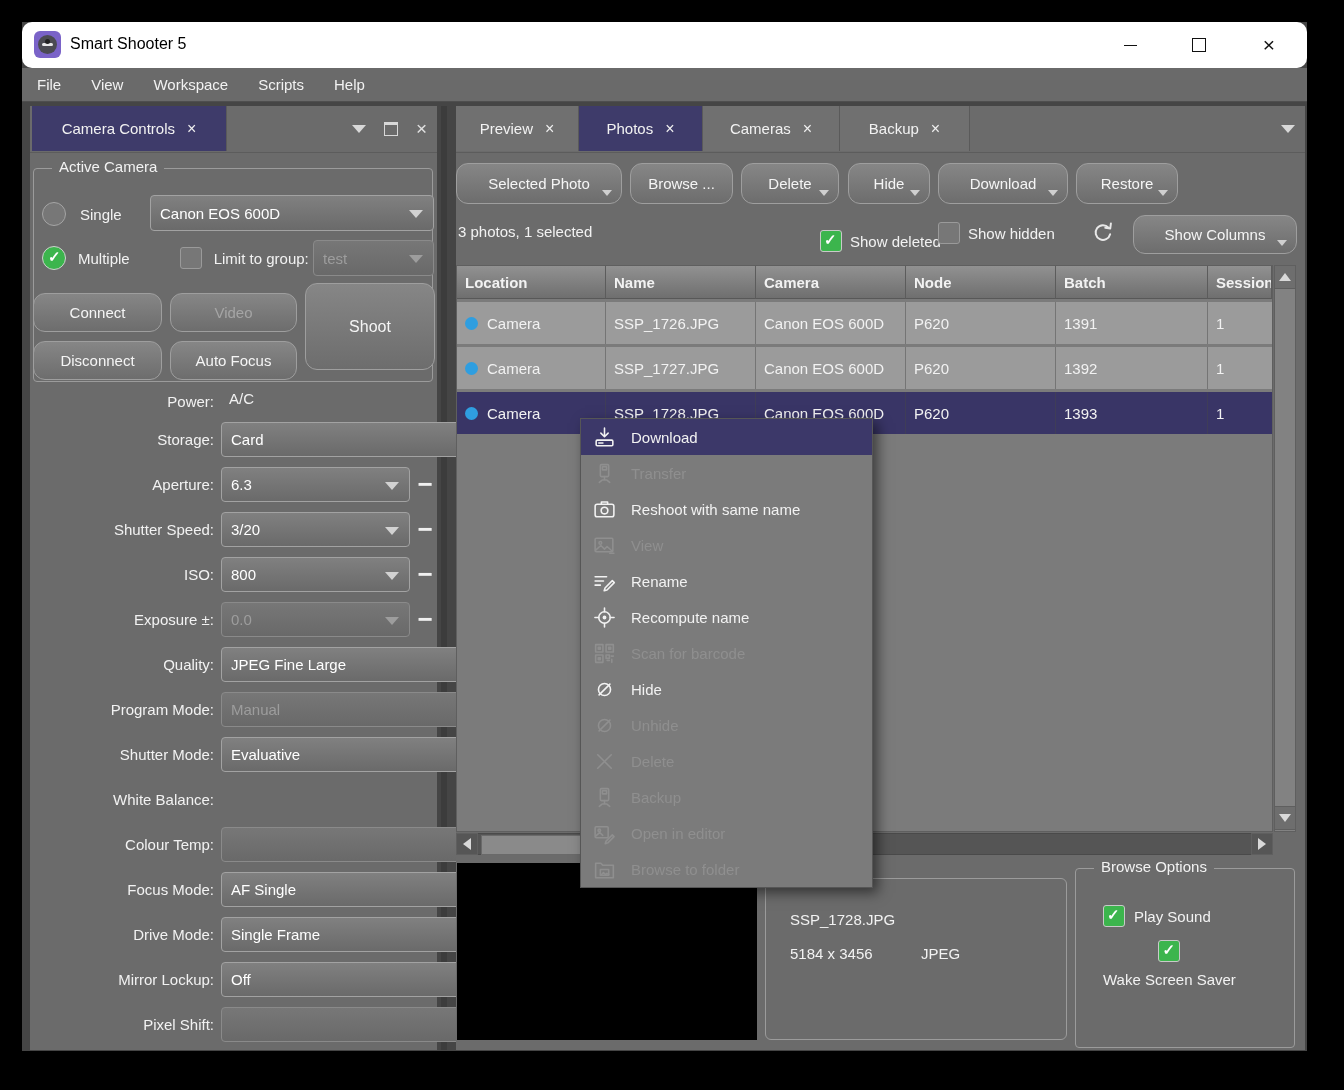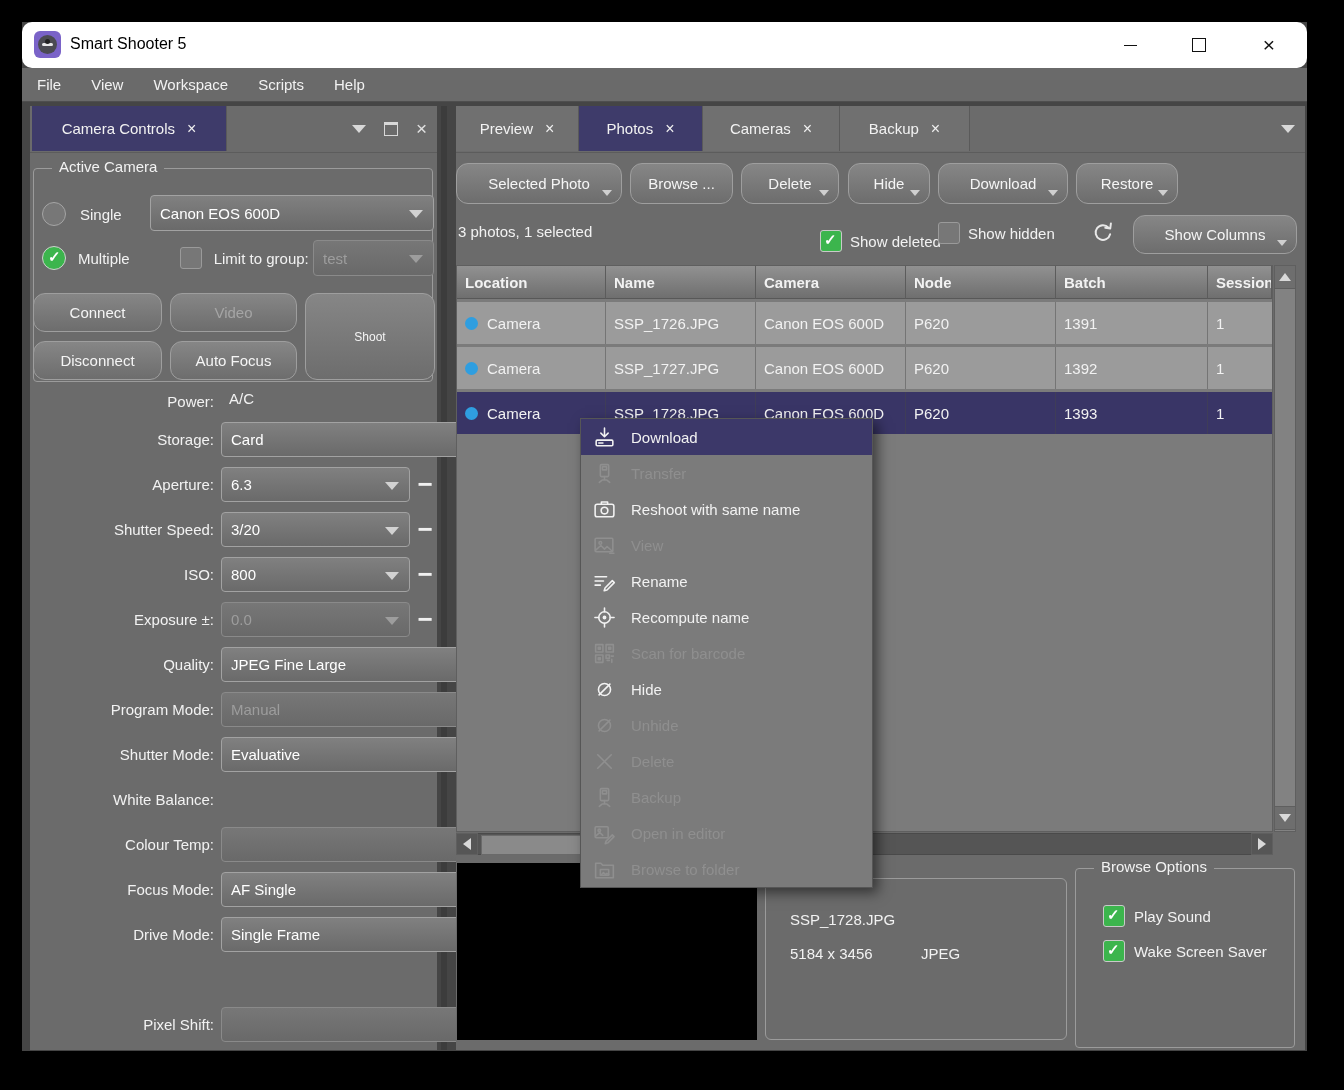--- a/index.html
+++ b/index.html
@@ -171,21 +171,21 @@
     <div class="combo disabled" style="left:283px;top:134px;width:110px;height:34px;">
       <span>test</span>
     </div>
 
     <div class="btn" style="left:3px;top:187px;width:127px;height:37px;">
           <span>Connect</span>
         </div>
     <div class="btn disabled" style="left:140px;top:187px;width:125px;height:37px;">
           <span>Video</span>
         </div>
-    <div class="btn" style="left:275px;top:187px;width:128px;height:85px;font-size:12px;">
+    <div class="btn" style="left:275px;top:177px;width:128px;height:85px;font-size:16px;">
           <span>Shoot</span>
         </div>
     <div class="btn" style="left:3px;top:235px;width:127px;height:37px;">
           <span>Disconnect</span>
         </div>
     <div class="btn" style="left:140px;top:235px;width:125px;height:37px;">
           <span>Auto Focus</span>
         </div>
 
     <div class="frow" style="top:278px;">
@@ -260,20 +260,26 @@
     <div class="frow" style="top:766px;">
       <span class="flabel">Focus Mode:</span>
       <div class="combo" style="left:142px;top:0;width:258px;height:33px;">
             <span>AF Single</span>
           </div>
     </div>
     <div class="frow" style="top:811px;">
       <span class="flabel">Drive Mode:</span>
       <div class="combo" style="left:142px;top:0;width:258px;height:33px;">
             <span>Single Frame</span>
+          </div>
+    </div>
+    <div class="frow" style="top:856px;">
+      <span class="flabel">Mirror Lockup:</span>
+      <div class="combo" style="left:142px;top:0;width:258px;height:33px;">
+            <span>Off</span>
           </div>
     </div>
     <div class="frow" style="top:901px;">
       <span class="flabel">Pixel Shift:</span>
       <div class="combo disabled" style="left:142px;top:0;width:258px;height:33px;">
             <span></span>
           </div>
     </div>
   </div>
 
@@ -442,21 +448,21 @@
       <div style="position:absolute;left:24px;top:32px;">SSP_1728.JPG</div>
       <div style="position:absolute;left:24px;top:66px;">5184 x 3456</div>
       <div style="position:absolute;left:155px;top:66px;">JPEG</div>
     </div>
     <div class="grp" style="left:619px;top:762px;width:218px;height:178px;">
       <span class="gtitle" style="background:#6b6b6b;">Browse Options</span>
       <div style="position:absolute;left:27px;top:36px;display:flex;align-items:center;gap:9px;">
         <span class="cb"></span>
         <span>Play Sound</span>
       </div>
-      <div style="position:absolute;left:27px;top:71px;display:flex;align-items:center;gap:9px;">
+      <div style="position:absolute;left:27px;top:71px;display:flex;align-items:center;gap:9px;flex-direction:column;">
         <span class="cb"></span>
         <span>Wake Screen Saver</span>
       </div>
     </div>
   </div>
 
   <div id="ctxmenu">
     <div class="mi sel">
       <span class="mi-ic">
             <svg viewBox="0 0 24 24">

